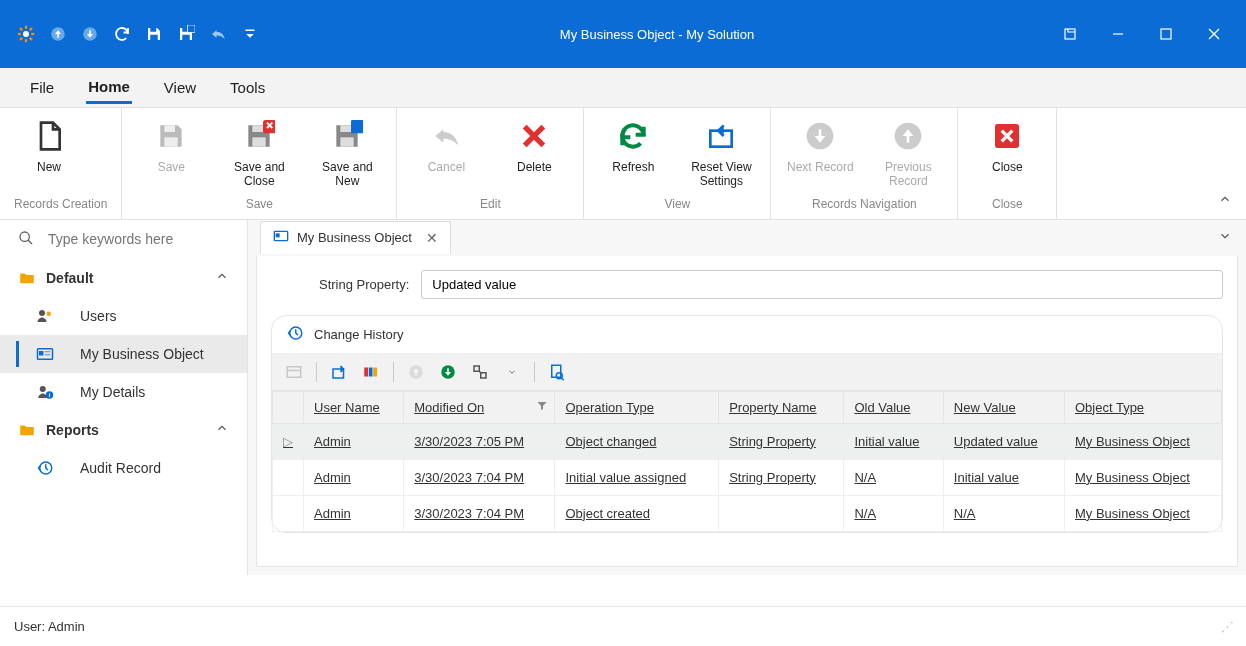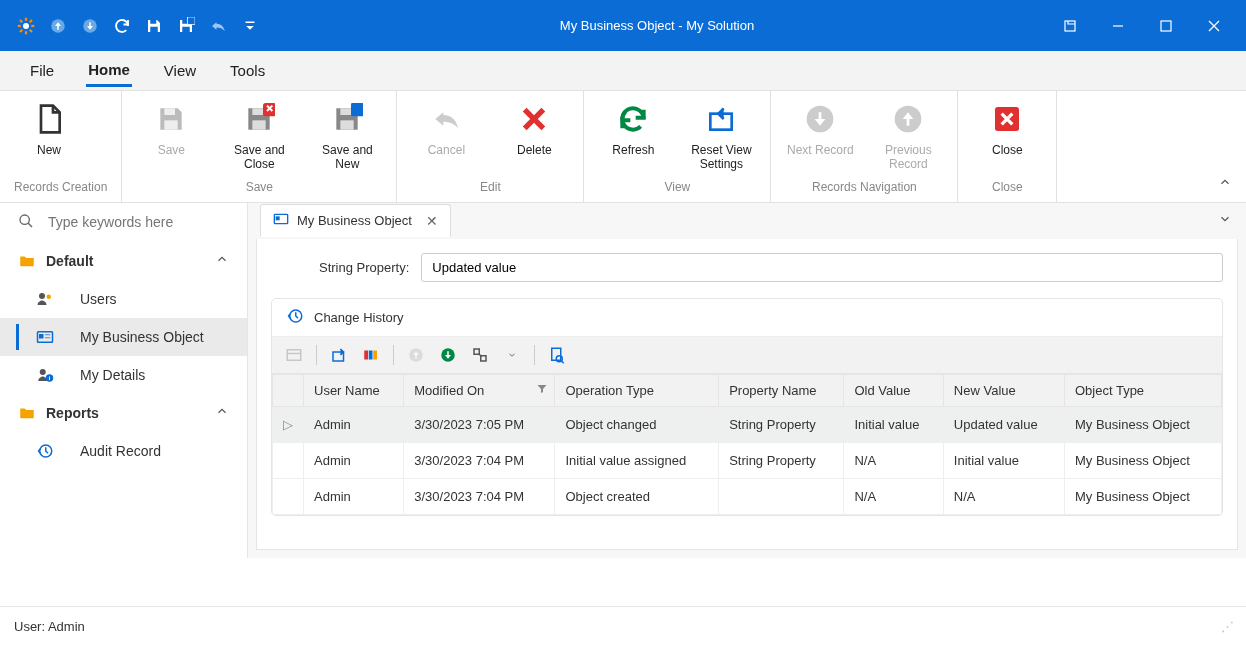--- a/index.html
+++ b/index.html
@@ -1,19 +1,19 @@
 <!DOCTYPE html>
 <html><head>
 <meta charset="utf-8">
 <style>
 * { box-sizing: border-box; margin: 0; padding: 0; }
 body { font-family: "Segoe UI", Arial, sans-serif; font-size: 13px; color: #333; background: #fff; width: 1246px; height: 646px; overflow: hidden; position: relative; }
 
 
-.titlebar { background: #0c6cd6; height: 51px; display: flex; align-items: center; color: #fff; }
+.titlebar { background: #0c6cd6; height: 68px; display: flex; align-items: center; color: #fff; }
 .titlebar-left { display: flex; align-items: center; gap: 4px; padding-left: 12px; }
 .tb-icon { width: 28px; height: 28px; display: flex; align-items: center; justify-content: center; border-radius: 2px; cursor: pointer; }
 .tb-icon svg { width: 18px; height: 18px; }
 .titlebar-center { flex: 1; text-align: center; font-size: 13px; color: #fff; }
 .titlebar-right { display: flex; gap: 8px; padding-right: 12px;}
 .win-btn { width: 40px; height: 28px; display: flex; align-items: center; justify-content: center; cursor: pointer; }
 .win-btn svg { width: 12px; height: 12px; stroke: #fff; fill: none; }
 
 
 .menubar { height: 40px; display: flex; align-items: center; gap: 30px; padding: 0 28px; background: #f3f3f3; border-bottom: 1px solid #e2e2e2; }
@@ -50,27 +50,27 @@
 .tabstrip { display: flex; align-items: center; height: 36px; padding-left: 12px; position: relative; }
 .tab { background: #fff; border: 1px solid #ddd; border-bottom-color: #fff; padding: 6px 12px; display: flex; align-items: center; gap: 8px; border-radius: 3px 3px 0 0; font-size: 13px; }
 .tab-close { cursor: pointer; color: #666; font-size: 14px; margin-left: 6px; }
 .tab-chevron { position:absolute; right:14px; cursor:pointer; }
 
 .detail-panel { background: #fff; margin: 0 8px 8px 8px; border: 1px solid #e5e5e5; border-top: none; padding: 14px; flex: 1; overflow: auto; }
 .prop-row { display: flex; align-items: center; gap: 12px; margin-bottom: 16px; margin-left: 48px; }
 .prop-label { font-size: 13px; }
 .prop-input { flex: 1; border: 1px solid #ccc; border-radius: 3px; padding: 6px 10px; font-size: 13px; }
 
-.history-box { border: 1px solid #e5e5e5; border-radius: 5px; }
+.history-box { border: 1px solid #e5e5e5; border-radius: 15px; }
 .history-header { display: flex; align-items: center; gap: 10px; padding: 8px 14px; border-bottom: 1px solid #eee; font-size: 13px; }
 .history-toolbar { display: flex; align-items: center; gap: 4px; padding: 4px 8px; background: #f2f2f2; border-bottom: 1px solid #e5e5e5; }
 .ht-btn { width: 28px; height: 28px; display: flex; align-items: center; justify-content: center; border-radius: 2px; cursor: pointer; }
 .ht-sep { width: 1px; height: 20px; background: #ccc; margin: 0 4px; }
 
-table.grid { width: 100%; border-collapse: collapse; font-size: 13px; }
+table.grid { width: 100%; border-collapse: collapse; font-size: 13px; text-decoration: underline; }
 table.grid th { text-align: left; font-weight: 400; padding: 8px 10px; background: #f2f2f2; border: 1px solid #e5e5e5; color: #333; position: relative; }
 table.grid td { padding: 10px 10px; border: 1px solid #eee; }
 table.grid tr.selected td { background: #eef0f0; }
 .expander-cell { width: 30px; text-align: center; color: #888; }
 .filter-ic { position: absolute; right: 6px; top: 50%; transform: translateY(-50%); color: #888; }
 
 .statusbar { position: absolute; left:0; right:0; bottom: 0; height: 40px; border-top: 1px solid #e5e5e5; display: flex; align-items: center; padding: 0 14px; font-size: 13px; background: #fff; justify-content: space-between; }
 .grip { color: #bbb; letter-spacing: -2px; cursor: nwse-resize; }
 </style>
 </head>

